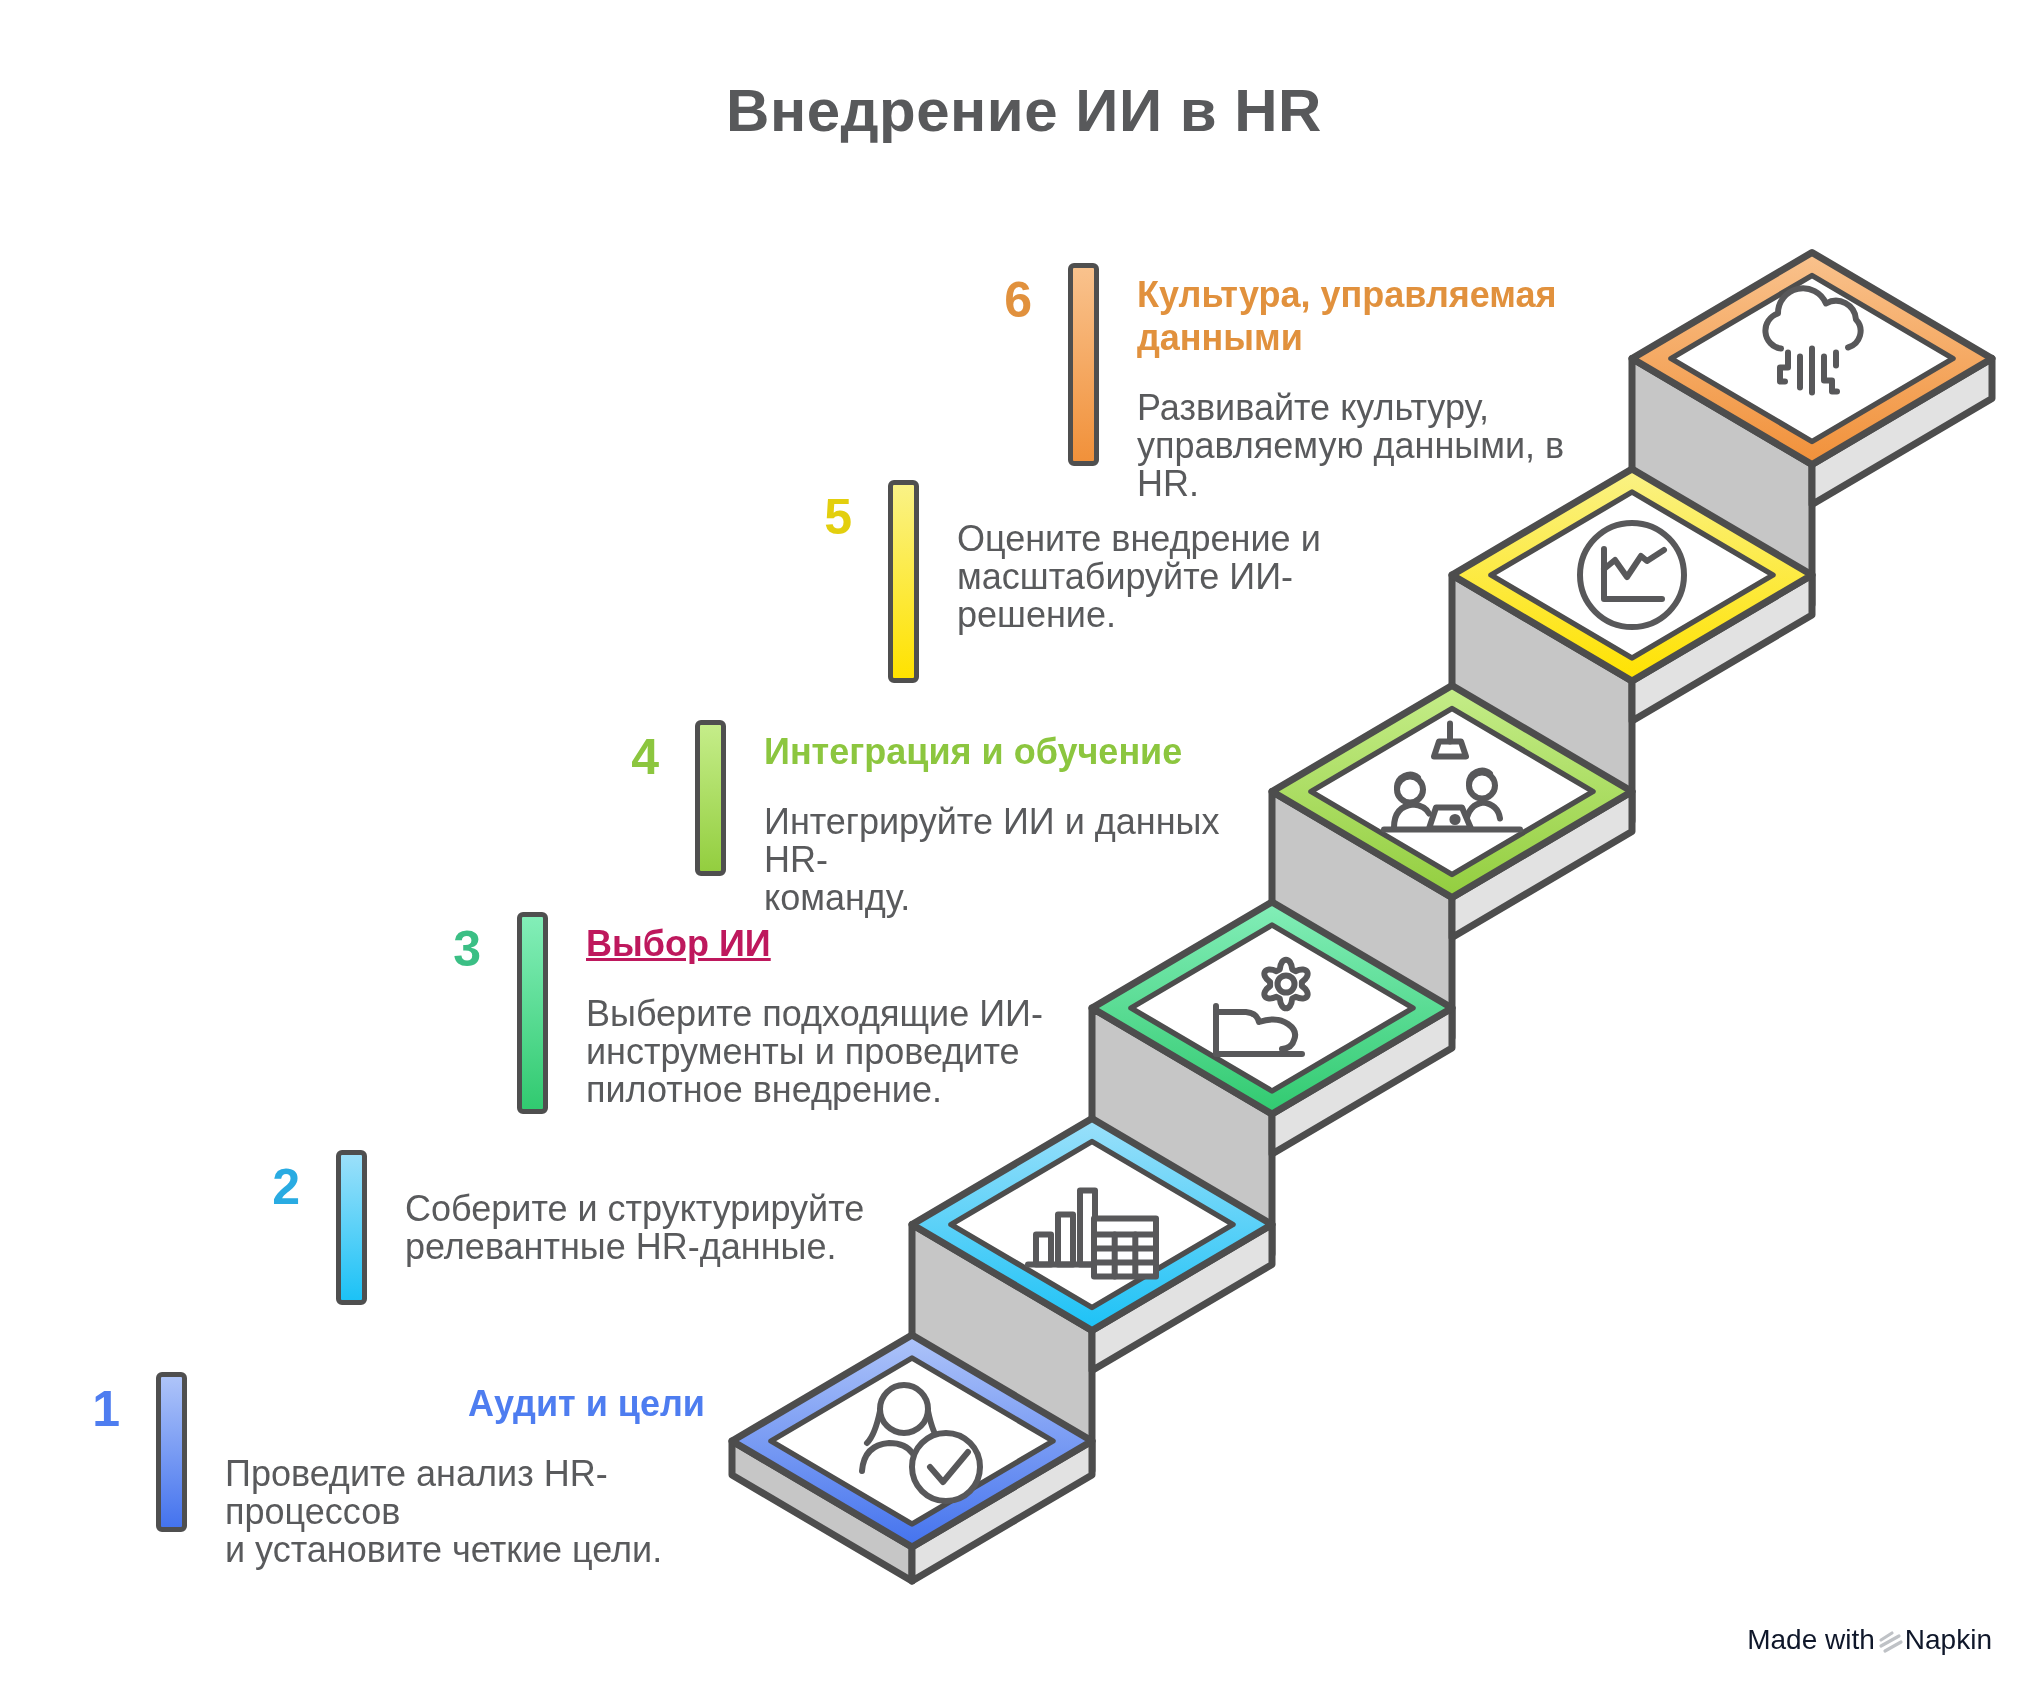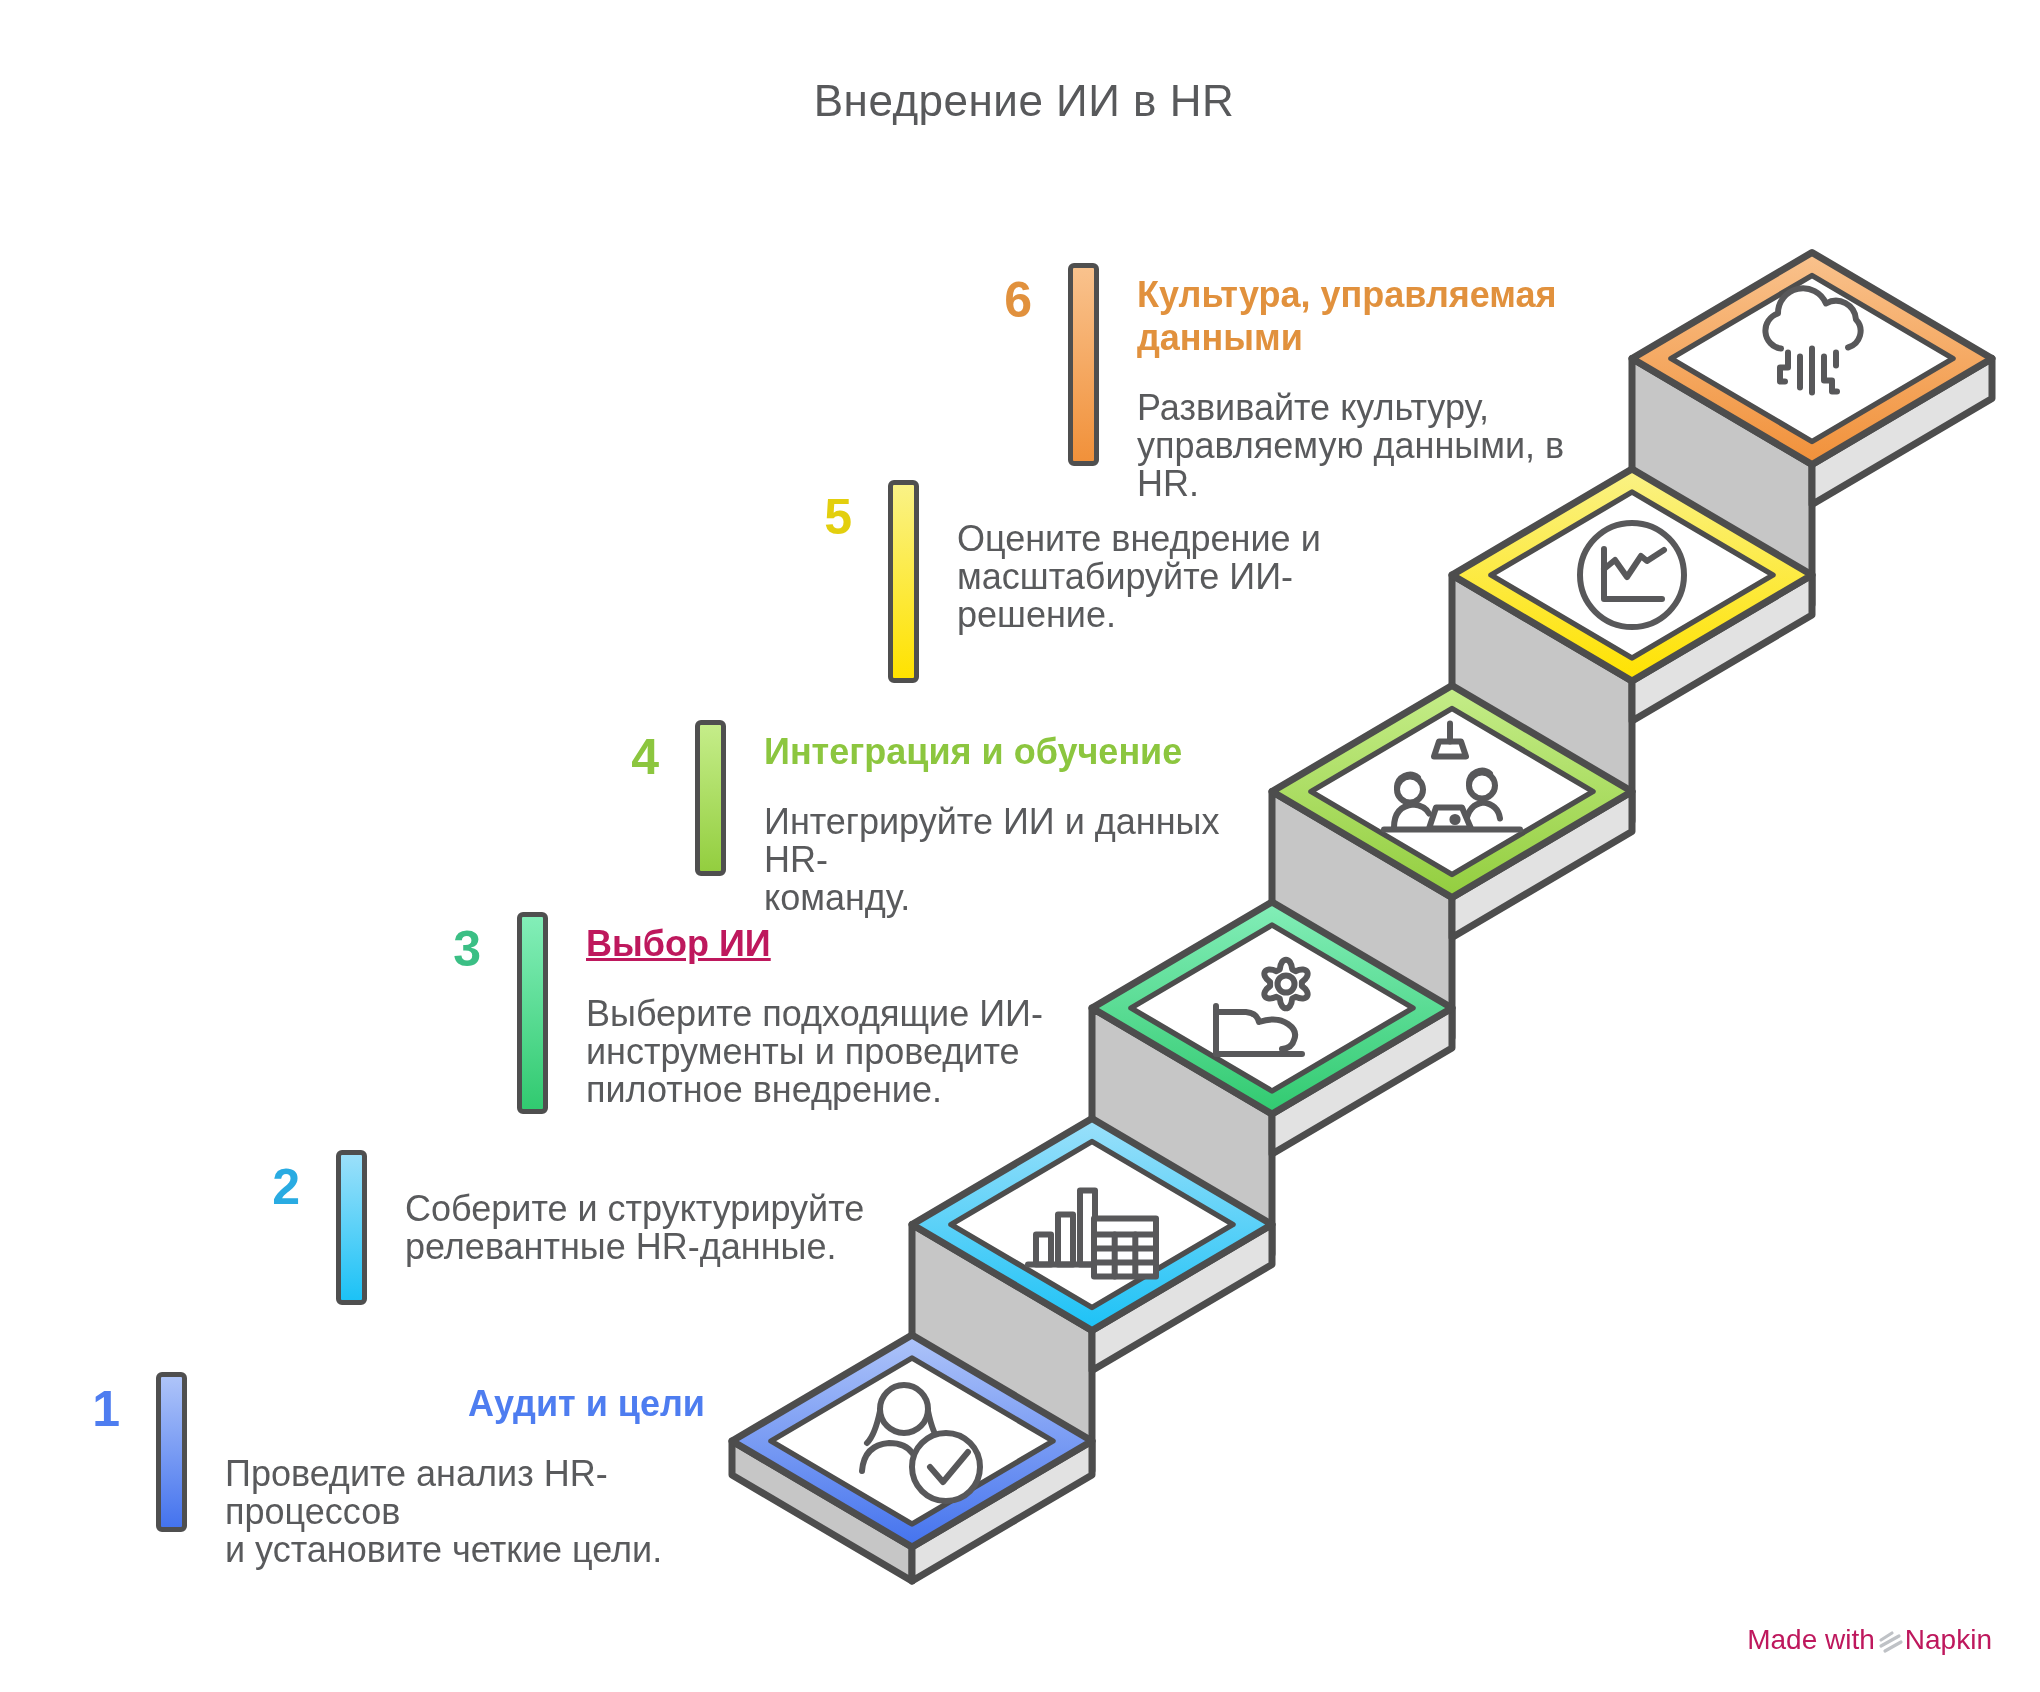--- a/index.html
+++ b/index.html
@@ -1,34 +1,34 @@
 <!DOCTYPE html>
 <html><head>
 <meta charset="utf-8">
 <style>
   html,body{margin:0;padding:0;}
   body{width:2040px;height:1692px;background:#ffffff;font-family:"Liberation Sans",sans-serif;overflow:hidden;}
   .page{position:relative;width:2040px;height:1692px;}
   #main-title{position:absolute;left:512px;top:76px;width:1024px;margin:0;text-align:center;
-    font-size:44px;font-weight:normal;color:#58595b;letter-spacing:0.5px;}
+    font-size:60px;font-weight:bold;color:#58595b;letter-spacing:0.5px;}
   #stairs{position:absolute;left:0;top:0;}
   .step-block{position:absolute;display:flex;align-items:flex-start;}
   .num{width:74px;text-align:right;font-size:50px;font-weight:bold;line-height:50px;margin-top:12px;}
   .bar{width:21px;border:5px solid #4f4f4f;border-radius:6px;margin-left:36px;flex:none;}
   .txt{margin-left:38px;margin-top:10px;max-width:480px;}
   .txt h3{font-size:36px;line-height:43px;margin:0;font-weight:bold;white-space:pre-line;}
   .txt p{font-size:36px;line-height:38px;margin:30px 0 0 0;color:#595a5c;white-space:pre-line;}
   .b0{left:46px;top:1372px}  .b0 .bar{height:150px}
   .b1{left:226px;top:1150px} .b1 .bar{height:145px}
   .b2{left:407px;top:912px}  .b2 .bar{height:192px}
   .b3{left:585px;top:720px}  .b3 .bar{height:146px}
   .b4{left:778px;top:480px}  .b4 .bar{height:193px}
   .b5{left:958px;top:263px}  .b5 .bar{height:193px}
   #footer{position:absolute;right:48px;bottom:36px;display:flex;align-items:center;
-    color:#be185d;font-size:28px;}
+    color:#0f172a;font-size:28px;}
 </style>
 </head>
 <body>
 
 <div class="page">
   <h1 id="main-title">Внедрение ИИ в HR</h1>
   <svg id="stairs" width="2040" height="1692" viewBox="0 0 2040 1692">
       <defs>
         <linearGradient id="grad0" x1="0" y1="0" x2="0" y2="1">
           <stop offset="0" stop-color="#aec4f9"></stop>

